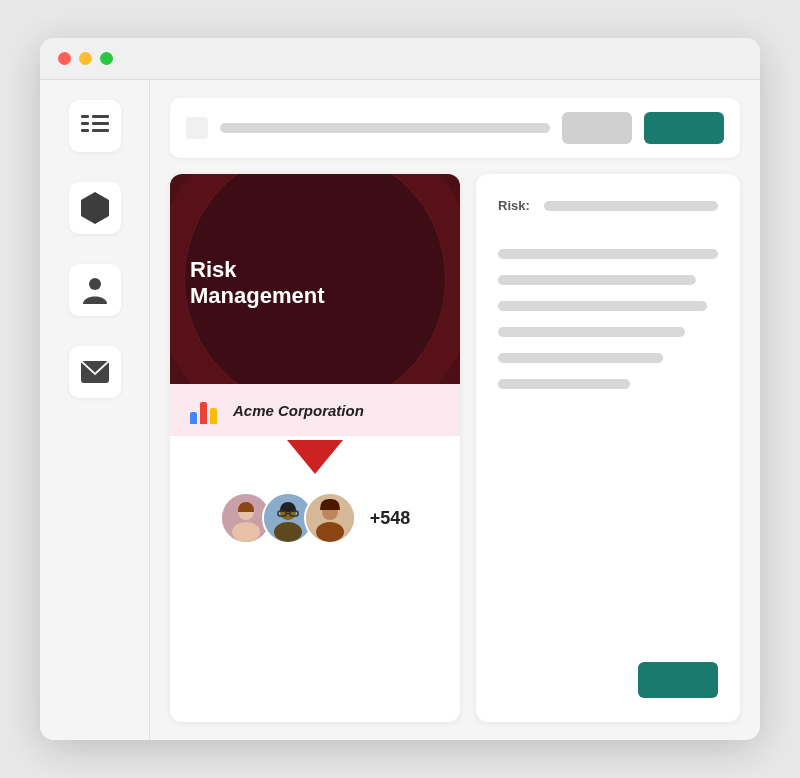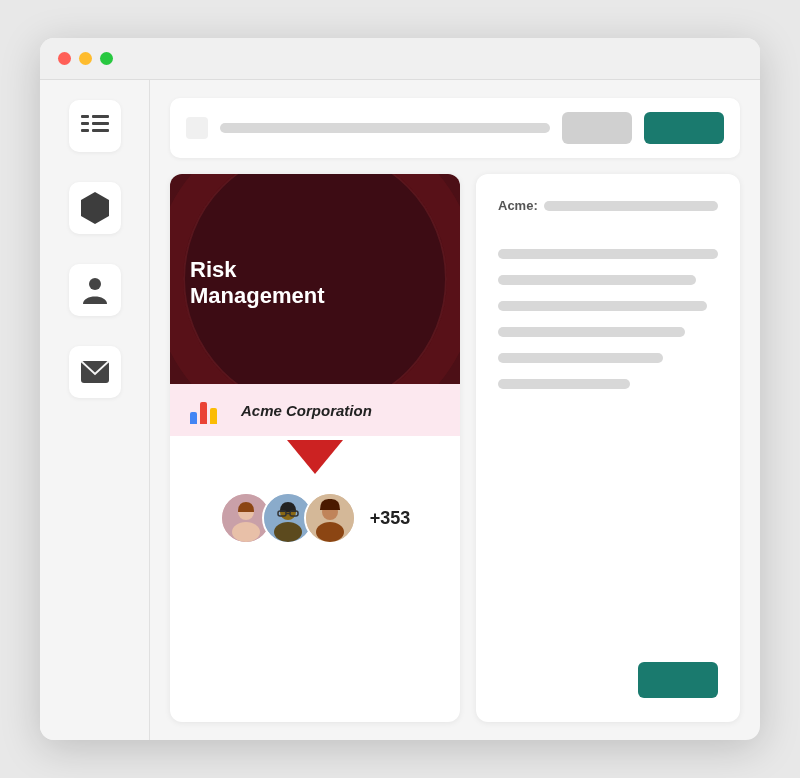--- a/index.html
+++ b/index.html
@@ -170,21 +170,21 @@
       z-index: 2;
     }
 
     
     .company-ribbon {
       width: 100%;
       background: #fce8ef;
       padding: 12px 20px;
       display: flex;
       align-items: center;
-      gap: 24px;
+      gap: 16px;
     }
     .bar-chart-icon {
       display: flex;
       align-items: flex-end;
       gap: 3px;
       height: 28px;
     }
     .bar { border-radius: 2px 2px 0 0; }
     .company-name {
       font-size: 15px;
@@ -380,27 +380,27 @@
               </svg>
             </div>
             <div class="avatar-circle avatar-3">
               <svg width="48" height="48" viewBox="0 0 48 48">
                 <circle cx="24" cy="24" r="24" fill="#d4b898"></circle>
                 <circle cx="24" cy="18" r="8" fill="#c0845a"></circle>
                 <ellipse cx="24" cy="38" rx="14" ry="10" fill="#8B4513"></ellipse>
                 <path d="M14,16 Q14,4 24,5 Q34,4 34,16" fill="#4a1a00"></path>
               </svg>
             </div>
-            <div class="avatar-count">+353</div>
+            <div class="avatar-count">+548</div>
           </div>
         </div>
 
         <div class="detail-card">
           <div class="detail-row">
-            <span class="detail-label">Acme:</span>
+            <span class="detail-label">Risk:</span>
             <div class="detail-line"></div>
           </div>
           <div class="spacer"></div>
           <div class="detail-block"></div>
           <div class="detail-block" style="width:90%"></div>
           <div class="detail-block" style="width:95%"></div>
           <div class="detail-block" style="width:85%"></div>
           <div class="detail-block" style="width:75%"></div>
           <div class="detail-block" style="width:60%"></div>
           <div class="detail-btn"></div>

